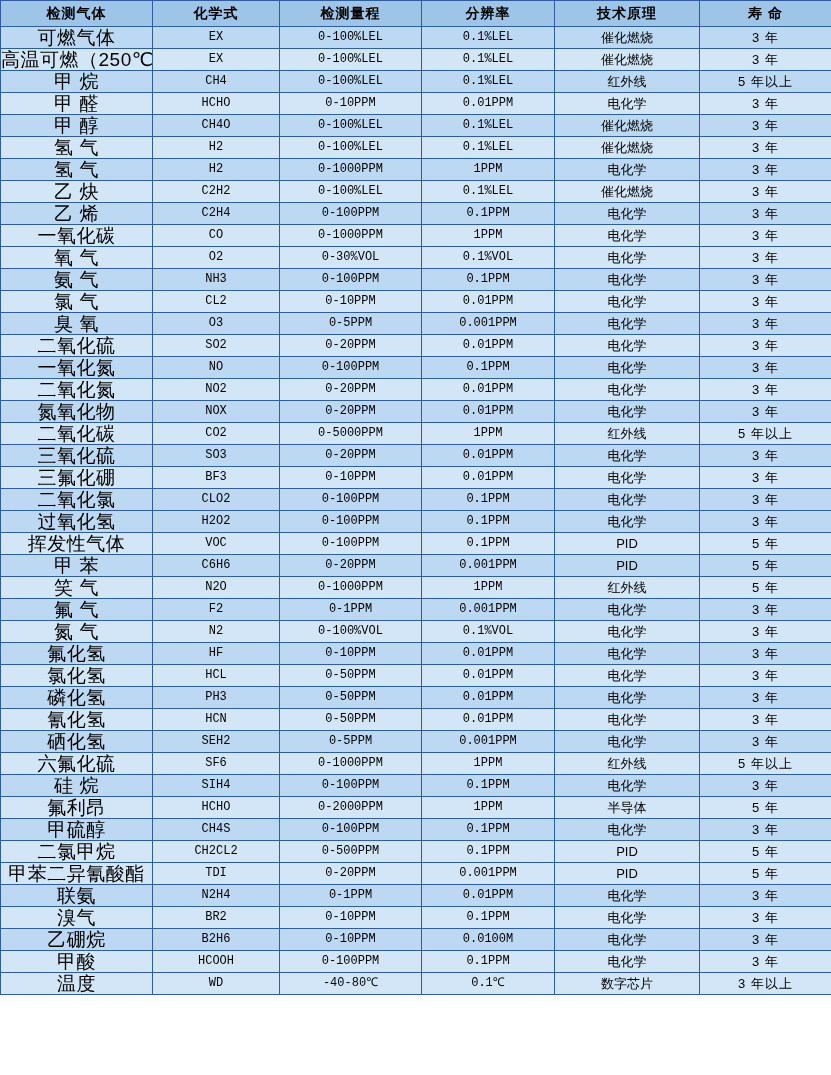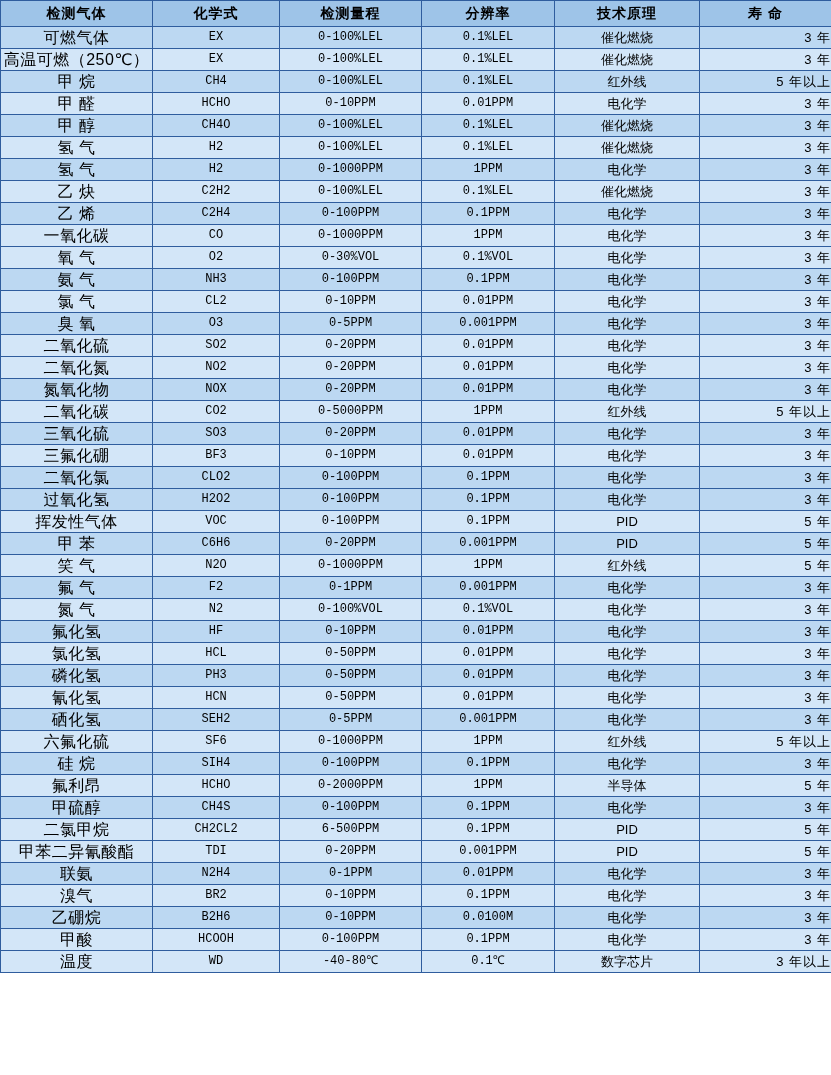--- a/index.html
+++ b/index.html
@@ -46,28 +46,28 @@
     line-height: 25px;
     letter-spacing: 1px;
     margin-top: 20px;
   }
   tbody td {
     font-size: 13px;
   }
   tbody tr.odd td { background: #bcd8f2; }
   tbody tr.even td { background: #d3e6f8; }
 
-  td.col-name { font-size: 16px; letter-spacing: 0.5px; }
+  td.col-name { font-size: 19px; letter-spacing: 0.5px; }
   td.col-formula,
   td.col-range,
   td.col-res {
     font-family: "Liberation Mono", "DejaVu Sans Mono", monospace;
     font-size: 12px;
   }
-  td.col-life { letter-spacing: 1px; text-align: right; }
+  td.col-life { letter-spacing: 1px; }
 </style>
 </head>
 <body>
 
 <div class="table-wrap">
   <table>
     <colgroup>
       <col class="c0">
         <col class="c1">
         <col class="c2">
@@ -199,20 +199,28 @@
           <td class="col-life">3 年</td>
         </tr>
         <tr class="even">
           <td class="col-name">二氧化硫</td>
           <td class="col-formula">SO2</td>
           <td class="col-range">0-20PPM</td>
           <td class="col-res">0.01PPM</td>
           <td class="col-principle">电化学</td>
           <td class="col-life">3 年</td>
         </tr>
+        <tr class="odd">
+          <td class="col-name">一氧化氮</td>
+          <td class="col-formula">NO</td>
+          <td class="col-range">0-100PPM</td>
+          <td class="col-res">0.1PPM</td>
+          <td class="col-principle">电化学</td>
+          <td class="col-life">3 年</td>
+        </tr>
         <tr class="even">
           <td class="col-name">二氧化氮</td>
           <td class="col-formula">NO2</td>
           <td class="col-range">0-20PPM</td>
           <td class="col-res">0.01PPM</td>
           <td class="col-principle">电化学</td>
           <td class="col-life">3 年</td>
         </tr>
         <tr class="odd">
           <td class="col-name">氮氧化物</td>
@@ -370,21 +378,21 @@
           <td class="col-name">甲硫醇</td>
           <td class="col-formula">CH4S</td>
           <td class="col-range">0-100PPM</td>
           <td class="col-res">0.1PPM</td>
           <td class="col-principle">电化学</td>
           <td class="col-life">3 年</td>
         </tr>
         <tr class="even">
           <td class="col-name">二氯甲烷</td>
           <td class="col-formula">CH2CL2</td>
-          <td class="col-range">6-500PPM</td>
+          <td class="col-range">0-500PPM</td>
           <td class="col-res">0.1PPM</td>
           <td class="col-principle">PID</td>
           <td class="col-life">5 年</td>
         </tr>
         <tr class="even">
           <td class="col-name">甲苯二异氰酸酯</td>
           <td class="col-formula">TDI</td>
           <td class="col-range">0-20PPM</td>
           <td class="col-res">0.001PPM</td>
           <td class="col-principle">PID</td>

